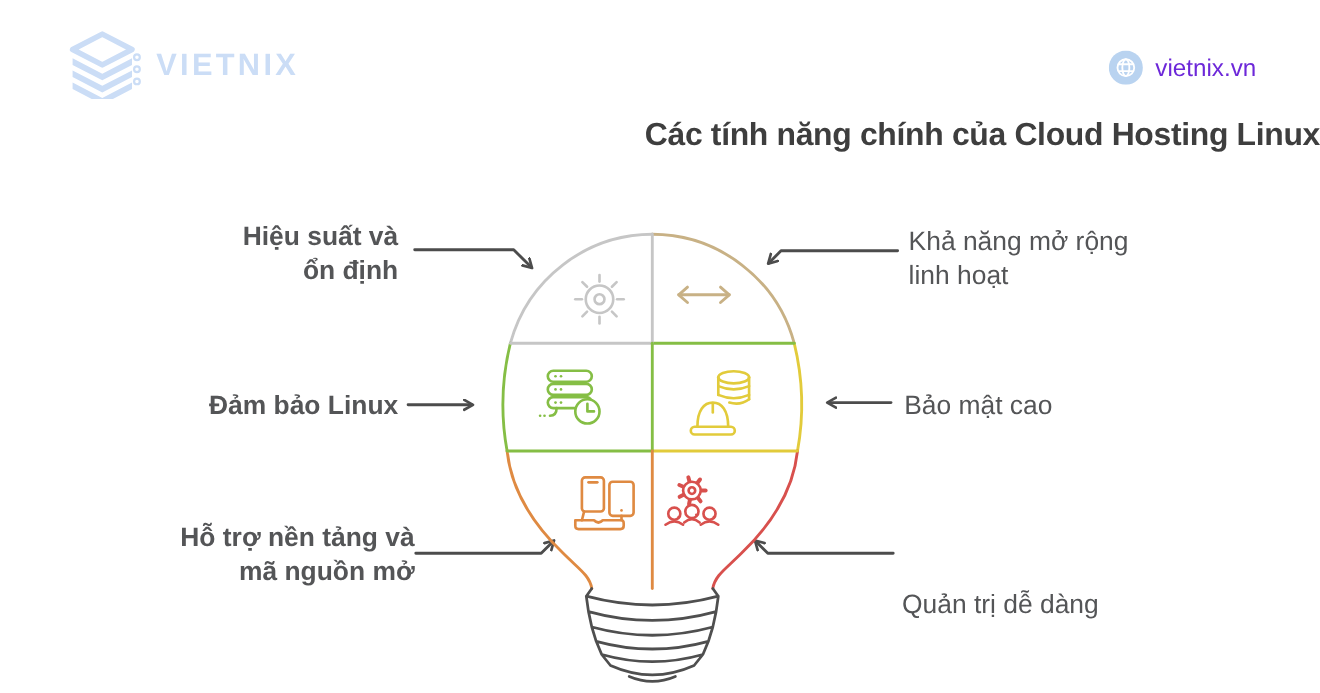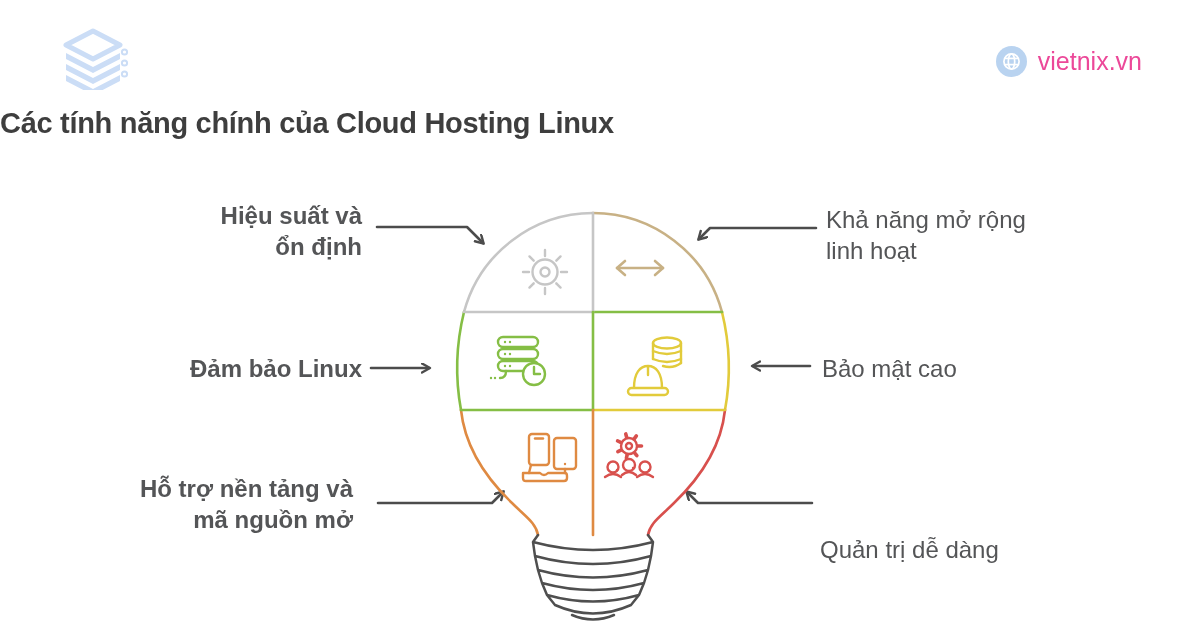--- a/index.html
+++ b/index.html
@@ -4,23 +4,23 @@
 <style>
   html,body { margin:0; padding:0; }
   body {
     width:1200px; height:630px; position:relative; overflow:hidden;
     background:#ffffff;
     font-family:"Liberation Sans", sans-serif;
   }
   .logo-wrap { position:absolute; left:60px; top:28px; display:flex; align-items:center; gap:12px; }
   .logo-text { font-size:28px; font-weight:bold; letter-spacing:3px; color:#CBDDF6; }
   .site-wrap { position:absolute; right:58px; top:46px; display:flex; align-items:center; gap:11px; }
-  .site-text { font-size:25px; color:#ec4899; }
+  .site-text { font-size:22px; color:#6d28d9; }
   .page-title {
-    position:absolute; left:0; top:107px; width:100%; text-align:left;
+    position:absolute; left:0; top:107px; width:100%; text-align:right;
     font-size:29px; font-weight:bold; color:#3E3E3E; letter-spacing:-0.3px;
   }
   .label {
     position:absolute; font-size:24px; color:#545557; line-height:31px;
     white-space:pre-line;
   }
   .label.r { text-align:right;font-weight:bold; }
   .diagram-svg { position:absolute; left:0; top:0; }
 </style>
 </head>
@@ -35,20 +35,21 @@
       <path d="M6,25 L33,39 L60,25 L60,31 L33,45 L6,31 Z"></path>
       <path d="M6,36 L33,50 L60,36 L60,42 L33,56 L6,42 Z"></path>
       <path d="M6,47 L33,61 L60,47 L60,53 L33,67 L6,53 Z"></path>
     </g>
     <g fill="none" stroke="#CBDDF6" stroke-width="2">
       <circle cx="64.5" cy="24" r="2.6"></circle>
       <circle cx="64.5" cy="35" r="2.6"></circle>
       <circle cx="64.5" cy="46" r="2.6"></circle>
     </g>
   </svg>
+  <span class="logo-text">VIETNIX</span>
 </div>
 
 <div class="site-wrap">
   <svg width="31" height="31" viewBox="0 0 31 31">
     <circle cx="15.5" cy="15.5" r="15.5" fill="#B9D3F0"></circle>
     <g fill="none" stroke="#ffffff" stroke-width="1.7">
       <circle cx="15.5" cy="15.5" r="7.6"></circle>
       <ellipse cx="15.5" cy="15.5" rx="3.2" ry="7.6"></ellipse>
       <line x1="8.6" y1="12.4" x2="22.4" y2="12.4"></line>
       <line x1="8.6" y1="18.6" x2="22.4" y2="18.6"></line>
@@ -58,21 +59,21 @@
 </div>
 
 <div class="page-title">Các tính năng chính của Cloud Hosting Linux</div>
 
 <div class="label r" style="left:150px; top:200px; width:212px;">Hiệu suất và
 ổn định</div>
 <div class="label" style="left:826px; top:204px; width:240px;">Khả năng mở rộng
 linh hoạt</div>
 <div class="label r" style="left:140px; top:353px; width:222px;">Đảm bảo Linux</div>
 <div class="label" style="left:822px; top:353px; width:220px;">Bảo mật cao</div>
-<div class="label r" style="left:136px; top:473px; width:217px;text-align:right;">Hỗ trợ nền tảng và
+<div class="label r" style="left:160px; top:473px; width:217px;text-align:right;">Hỗ trợ nền tảng và
 mã nguồn mở</div>
 <div class="label" style="left:820px; top:490px; width:220px;margin-top:44px;">Quản trị dễ dàng</div>
 
 <svg class="diagram-svg" width="1200" height="630" viewBox="0 0 1200 630">
   <defs>
     <marker id="ah" markerWidth="14" markerHeight="14" refX="8" refY="5.5" orient="auto" markerUnits="userSpaceOnUse">
       <path d="M1,1 L9,5.5 L1,10" fill="none" stroke-width="2.4" stroke-linecap="round" stroke-linejoin="round" stroke="#4C4C4C"></path>
     </marker>
   </defs>
 

